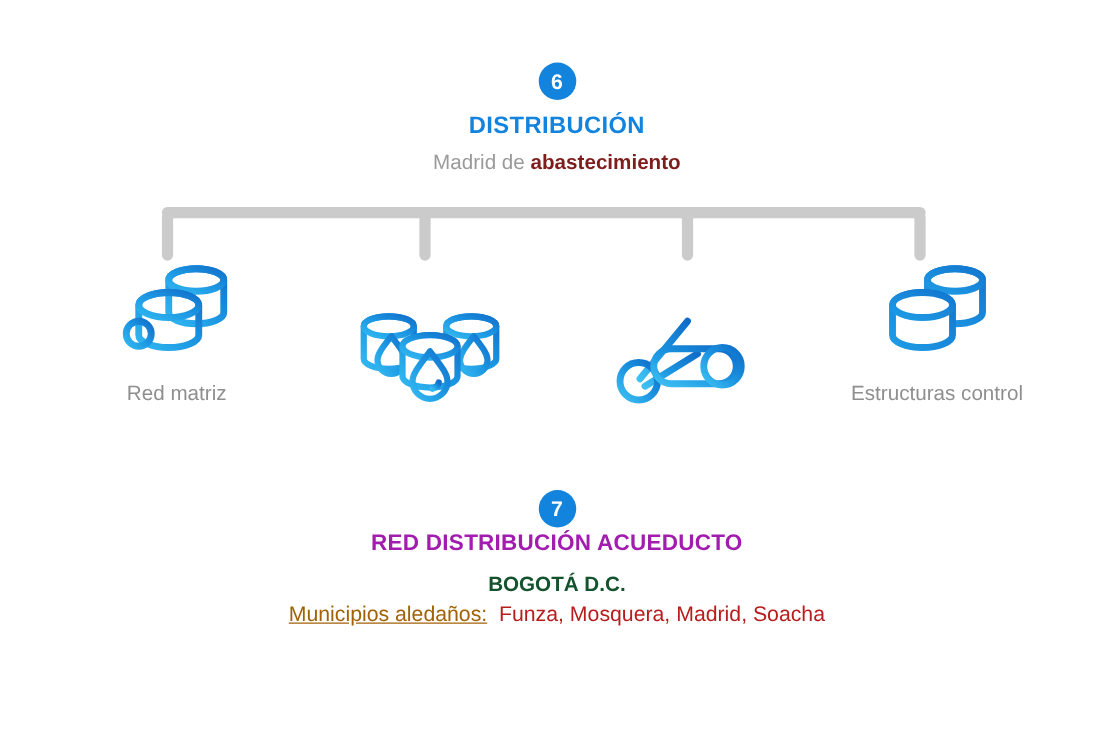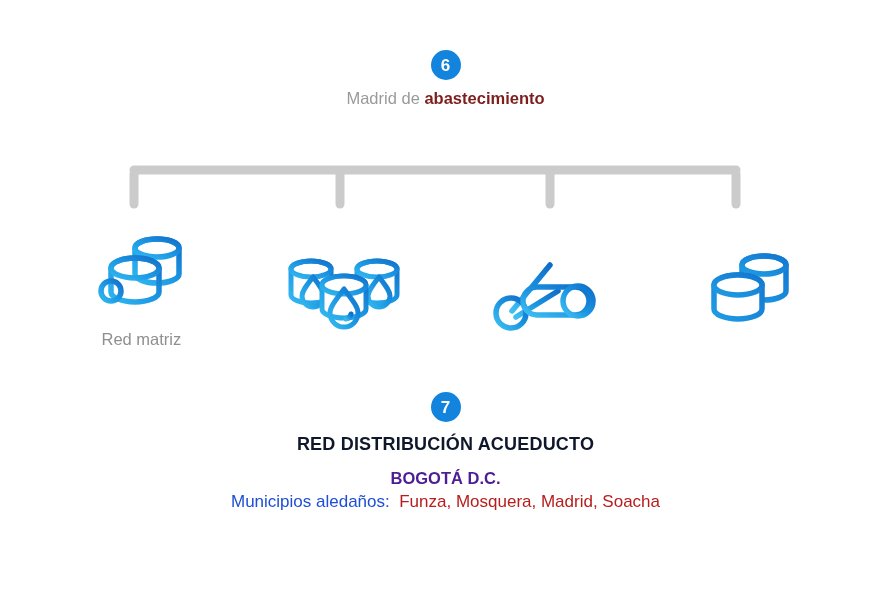--- a/index.html
+++ b/index.html
@@ -70,24 +70,24 @@
     left: 128px;
     top: 164px;
     width: 614px;
     height: 46px;
   }
 
   
   .icon-row {
     position: absolute;
     left: 40px;
-    top: 224px;
+    top: 200px;
     width: 811px;
     display: flex;
-    align-items: center;
+    align-items: flex-end;
   }
   .icon-cell {
     flex: 1 1 0;
     text-align: center;
   }
   .icon-art {
     height: 92px;
     display: flex;
     align-items: flex-end;
     justify-content: center;
@@ -101,47 +101,48 @@
 
   
   .step-footer {
     position: absolute;
     left: 0;
     right: 0;
     top: 392px;
     text-align: center;
   }
   .footer-title {
-    margin-top: 12px;
+    margin-top: 2px;
     font-size: 18px;
     font-weight: bold;
-    color: #0f172a;
+    color: #a21caf;
     letter-spacing: 0.2px;
   }
   .footer-city {
     margin-top: 14px;
     font-size: 16.5px;
     font-weight: bold;
-    color: #4c1d95;
+    color: #14532d;
   }
   .footer-muni {
     margin-top: 4px;
     font-size: 17px;
     color: #9e9e9e;
   }
-  .footer-muni .muni-label { color: #1d4ed8; }
+  .footer-muni .muni-label { color: #a16207; text-decoration: underline; }
   .footer-muni .muni-list { color: #b91c1c; }
 </style>
 </head>
 <body>
 
 <div class="stage">
 
   <div class="step-header">
     <div class="badge">6</div>
+    <div class="step-title">DISTRIBUCIÓN</div>
     <div class="step-sub">
       <span>Madrid de</span>
       <b>abastecimiento</b>
     </div>
   </div>
 
   <svg class="bracket" viewBox="0 0 614 46">
     <g fill="none" stroke="#cbcbcb" stroke-width="9" stroke-linecap="round">
       <path d="M6 6 H608"></path>
       <path d="M6 10 V40"></path>
@@ -249,20 +250,21 @@
           <g fill="none" stroke="url(#gD)" stroke-width="5.5" stroke-linecap="round" stroke-linejoin="round">
 
             <path d="M40 20 a22 9 0 1 1 44 0 v26 a22 9 0 0 1 -44 0 z"></path>
             <ellipse cx="62" cy="20" rx="22" ry="9"></ellipse>
 
             <path d="M12 40 a24 10 0 1 1 48 0 v24 a24 10 0 0 1 -48 0 z" fill="#ffffff"></path>
             <ellipse cx="36" cy="40" rx="24" ry="10" fill="#ffffff"></ellipse>
           </g>
         </svg>
       </div>
+      <div class="icon-label">Estructuras control</div>
     </div>
 
   </div>
 
   <div class="step-footer">
     <div class="badge">7</div>
     <div class="footer-title">RED DISTRIBUCIÓN ACUEDUCTO</div>
     <div class="footer-city">BOGOTÁ D.C.</div>
     <div class="footer-muni">
       <span class="muni-label">Municipios aledaños:</span>

